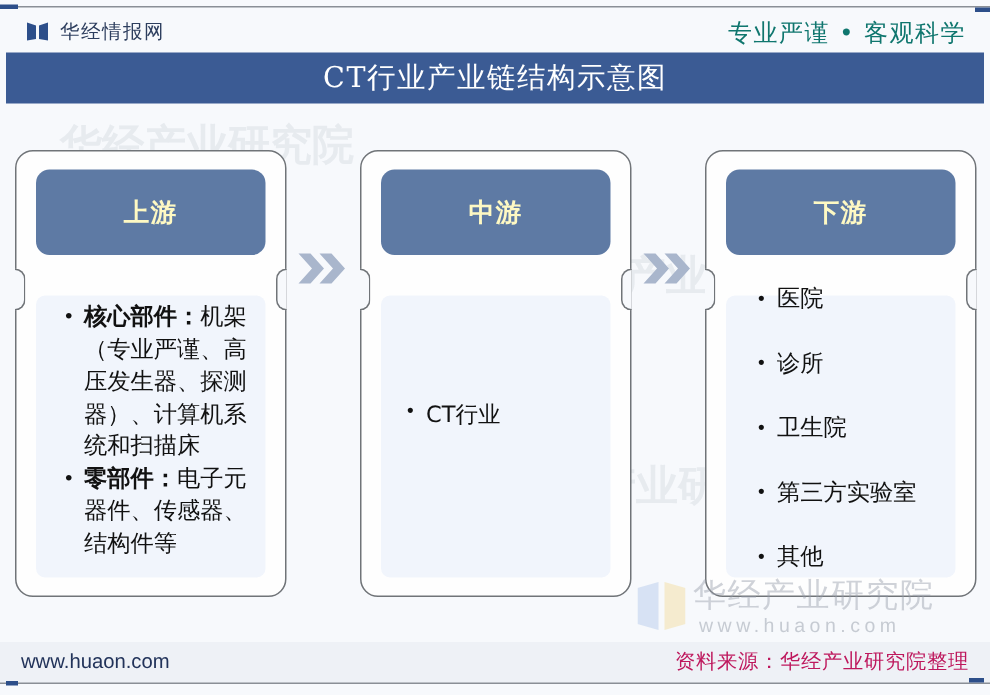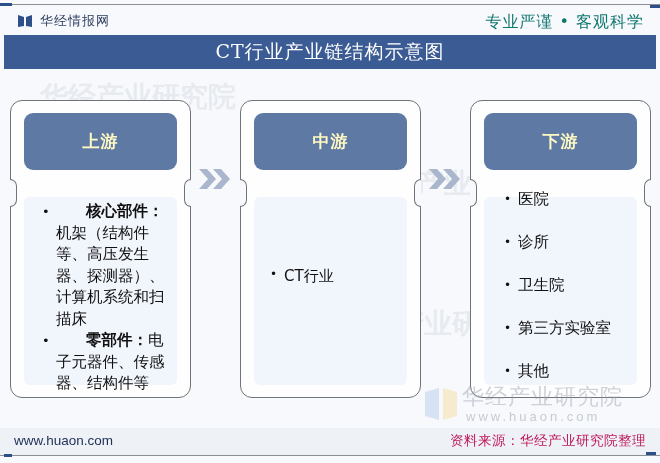--- a/index.html
+++ b/index.html
@@ -26,21 +26,21 @@
     .notch.right { right: -8px; border-right-color: transparent; clip-path: inset(0 7px 0 0); }
 
     .panel-head { position: absolute; left: 13px; top: 12px; width: 153px; height: 57px; background: #5e7aa4; border-radius: 9px; display: flex; align-items: center; justify-content: center; }
     .panel-head span { color: #fef9c3; font-size: 17px; font-weight: bold; letter-spacing: 1px; }
 
     .panel-body { position: absolute; left: 13px; top: 96px; width: 153px; height: 188px; background: #f1f5fc; border-radius: 6px; }
 
     .bullets-dense { position: absolute; left: 18px; top: 4px; width: 135px; list-style: none; font-size: 15.5px; line-height: 21.5px; }
     .bullets-dense li { position: relative; padding-left: 14px; }
     .bullets-dense li::before { content: "•"; position: absolute; left: 0; top: 0; font-size: 13px; }
-    .bullets-dense b { font-weight: bold; margin-left: 30px; }
+    .bullets-dense b { font-weight: bold; }
 
     .bullets-mid { position: absolute; left: 16px; top: 70px; list-style: none; font-size: 15px; }
     .bullets-mid li { position: relative; padding-left: 14px; }
     .bullets-mid li::before { content: "•"; position: absolute; left: 0; top: 0; font-size: 12px; }
 
     .bullets-spaced { position: absolute; left: 20px; top: -8px; list-style: none; font-size: 15.5px; }
     .bullets-spaced li { position: relative; padding-left: 14px; height: 43px; line-height: 20px; }
     .bullets-spaced li::before { content: "•"; position: absolute; left: 0; top: 0; font-size: 12px; }
 
     .arrow { position: absolute; top: 168px; width: 36px; height: 22px; }
@@ -79,21 +79,21 @@
 <div class="watermark" style="left:340px;top:305px;">华经产业研究院</div>
 
 <div class="panel" style="left:10px;">
   <div class="notch left"></div>
   <div class="notch right"></div>
   <div class="panel-head">
     <span>上游</span>
   </div>
   <div class="panel-body">
     <ul class="bullets-dense">
-      <li><b>核心部件：</b><span>机架（结构件等、高压发生器、探测器）、计算机系统和扫描床</span></li>
+      <li><b>核心部件：</b><span>机架（专业严谨、高压发生器、探测器）、计算机系统和扫描床</span></li>
       <li><b>零部件：</b><span>电子元器件、传感器、结构件等</span></li>
     </ul>
   </div>
 </div>
 
 <svg class="arrow" style="left:197px;" viewBox="0 0 36 22">
   <path d="M2 1 L10 1 L19 11 L10 21 L2 21 L11 11 Z" fill="#a9b6cc"></path>
   <path d="M16 1 L24 1 L33 11 L24 21 L16 21 L25 11 Z" fill="#a9b6cc"></path>
 </svg>
 

